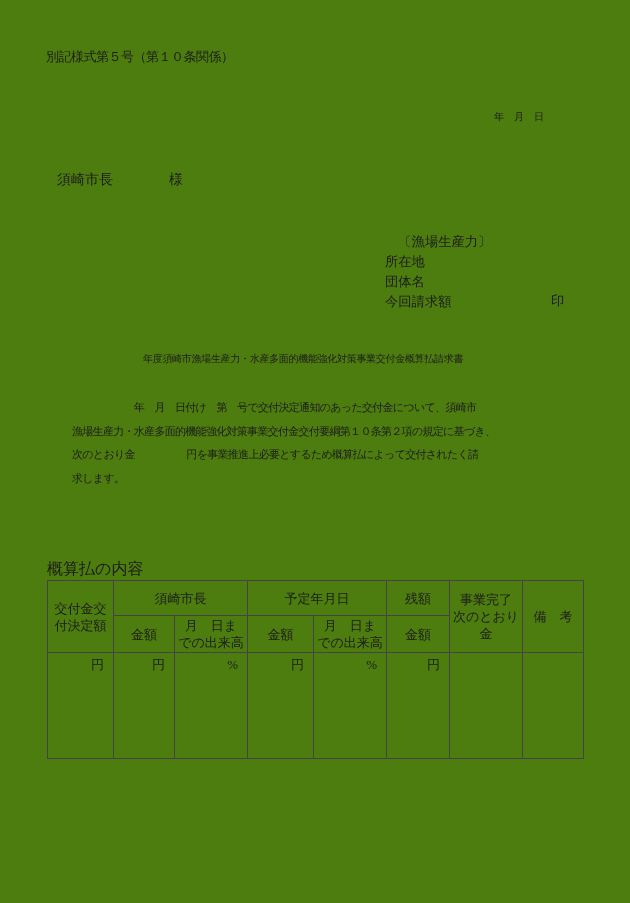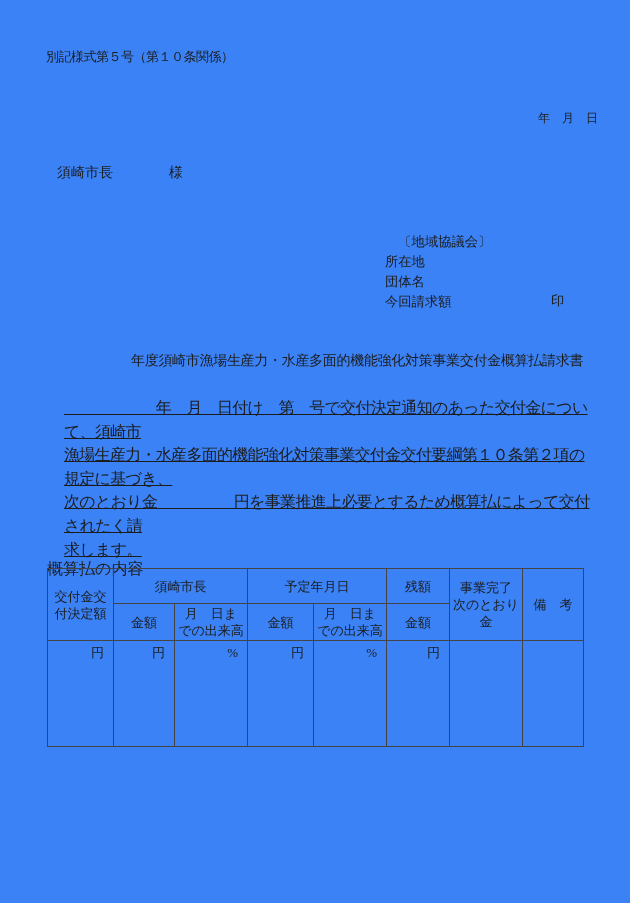--- a/index.html
+++ b/index.html
@@ -1,44 +1,43 @@
 <!DOCTYPE html>
 <html><head>
 <meta charset="utf-8">
 <style>
   html, body { margin: 0; padding: 0; background: #e8e8e8; }
   .page {
     position: relative;
     width: 630px;
     height: 903px;
     margin: 0 auto;
-    background: #3b82f6;
+    background: #4d7c0f;
     color: #1c1c1c;
     font-family: "Liberation Serif", "DejaVu Serif", serif;
     overflow: hidden;
   }
   .abs { position: absolute; white-space: nowrap; }
   .form-number { left: 46px; top: 48px; font-size: 13px; letter-spacing: -0.5px; }
-  .date-line { left: 538px; top: 110px; font-size: 12px; }
-  .addressee { left: 57px; top: 164px; font-size: 14px; }
+  .date-line { left: 494px; top: 110px; font-size: 10px; }
+  .addressee { left: 57px; top: 171px; font-size: 14px; }
   .sender-block { left: 385px; top: 232px; font-size: 13.3px; line-height: 20px; }
   .seal { left: 551px; top: 292px; font-size: 13.3px; }
-  .doc-title { left: 131px; top: 352px; font-size: 14px; letter-spacing: -0.3px; }
+  .doc-title { left: 143px; top: 352px; font-size: 10px; letter-spacing: -0.3px; }
   .body-par {
     position: absolute;
-    left: 64px; top: 396px; width: 526px;
-    font-size: 16px; letter-spacing: -0.7px;
+    left: 72px; top: 396px; width: 526px;
+    font-size: 11px; letter-spacing: -0.7px;
     line-height: 23.6px;
     white-space: pre-line;
-    text-decoration: underline;
   }
   .tbl-caption { left: 47px; top: 559px; font-size: 16px; }
   table.tbl {
     position: absolute;
-    left: 47px; top: 568px;
+    left: 47px; top: 580px;
     width: 536px;
     border-collapse: collapse;
     table-layout: fixed;
     border: 1.5px solid #333;
     font-size: 13px;
     font-family: Liberation Serif, serif;
   }
   table.tbl td {
     border: 1px solid #444;
     text-align: center;
@@ -62,21 +61,21 @@
 
 <div class="page">
 
   <div class="abs form-number">別記様式第５号（第１０条関係）</div>
 
   <div class="abs date-line">年　月　日</div>
 
   <div class="abs addressee">須崎市長　　　　様</div>
 
   <div class="abs sender-block">
-    <div>　〔地域協議会〕</div>
+    <div>　〔漁場生産力〕</div>
     <div>所在地</div>
     <div>団体名</div>
     <div>今回請求額</div>
   </div>
 
   <div class="abs seal">印</div>
 
   <div class="abs doc-title">年度須崎市漁場生産力・水産多面的機能強化対策事業交付金概算払請求書</div>
 
   <div class="body-par">　　　　　　年　月　日付け　第　号で交付決定通知のあった交付金について、須崎市

